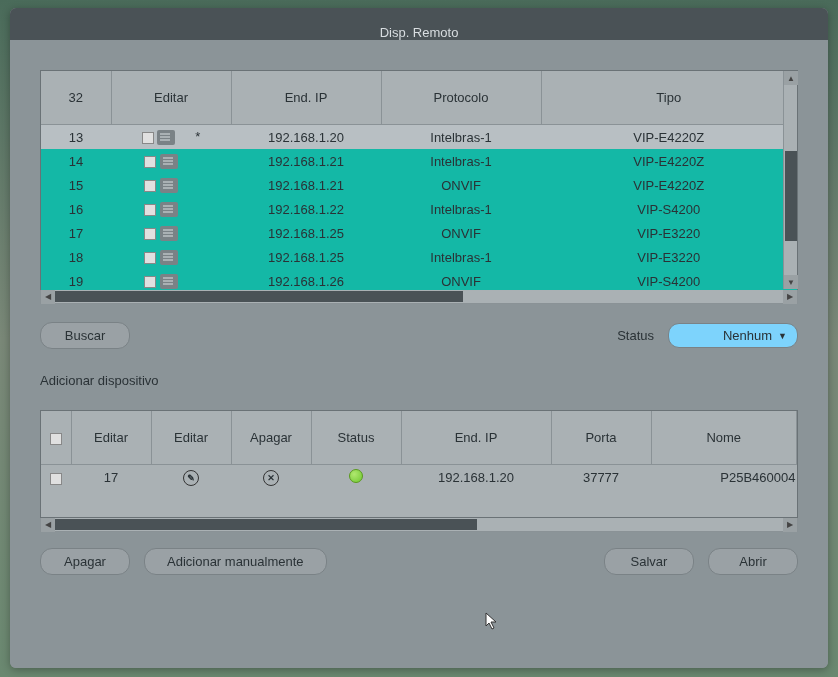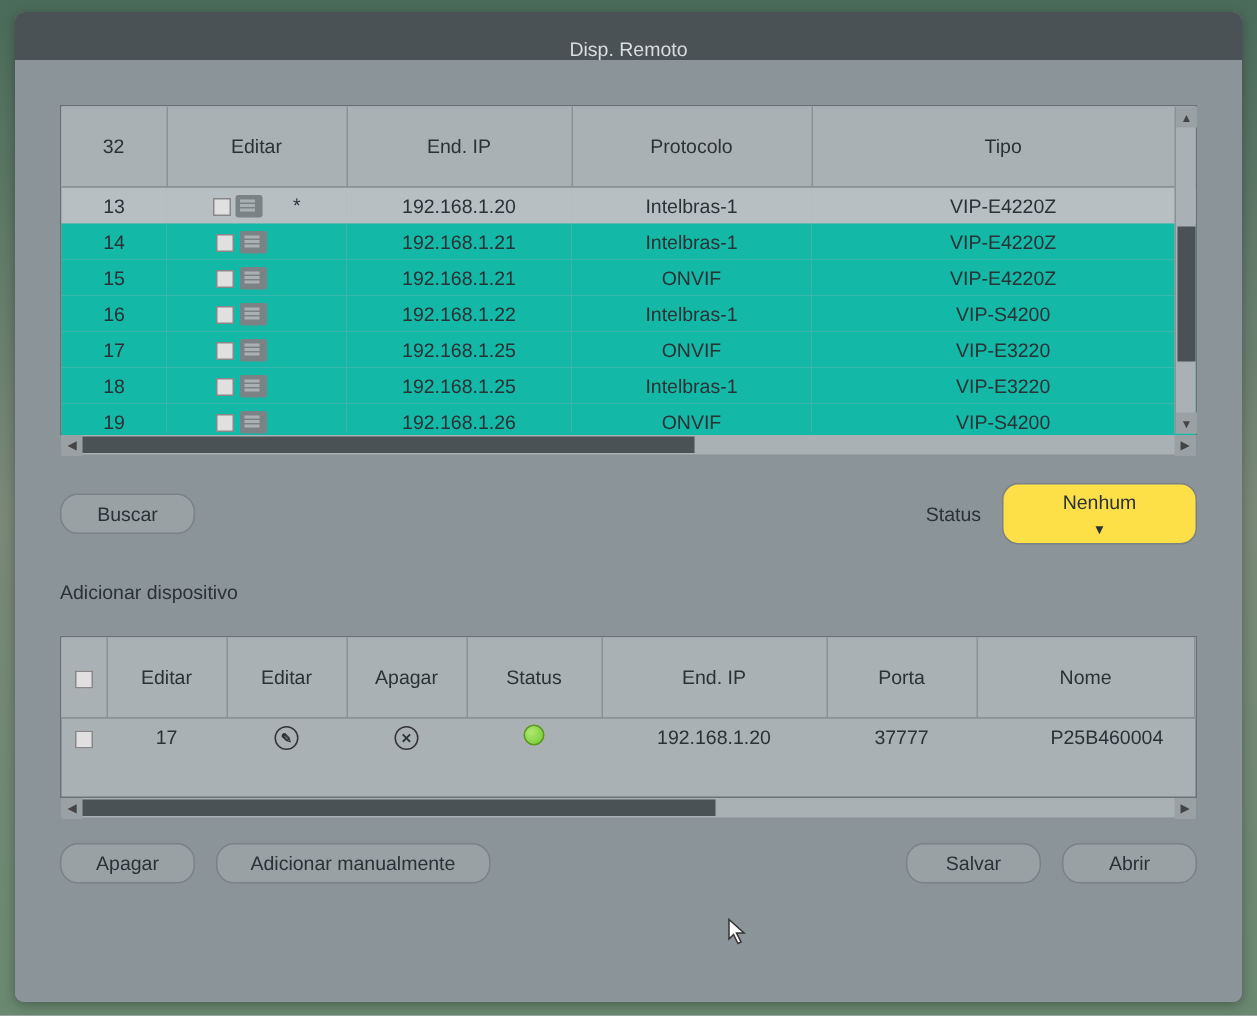--- a/index.html
+++ b/index.html
@@ -184,31 +184,30 @@
       min-width: 90px;
       text-align: center;
     }
     .filters-label {
       margin-left: auto;
       font-size: 13px;
       color: #2a3236;
     }
     .dropdown {
       padding: 4px 10px;
-      background: #fde047;
+      background: #7dd3fc;
       border: 1px solid #7a8286;
       border-radius: 11px;
       font-size: 13px;
       color: #2a3236;
       width: 130px;
       display: flex;
       align-items: center;
       justify-content: flex-end;
       gap: 6px;
-      flex-direction: column;
     }
     .dropdown .tri {
       font-size: 9px;
     }
     .section-label {
       margin-top: 24px;
       margin-bottom: 22px;
       font-size: 13px;
       color: #2a3236;
     }
@@ -365,21 +364,21 @@
         </thead>
         <tbody id="table2-body">
             <tr>
               <td><span class="checkbox"></span></td>
               <td>17</td>
               <td><span class="pencil-circle">✎</span></td>
               <td><span class="x-circle">✕</span></td>
               <td><span class="status-dot"></span></td>
               <td>192.168.1.20</td>
               <td>37777</td>
-              <td style="text-align:right;padding-right:21px">P25B460004</td>
+              <td style="text-align:right;padding-right:1px">P25B460004</td>
             </tr>
           </tbody>
       </table>
     </div>
     <div class="scroll-h">
       <div class="arrow">◀</div>
       <div class="track">
         <div class="thumb" style="left:0;width:58%"></div>
       </div>
       <div class="arrow">▶</div>

